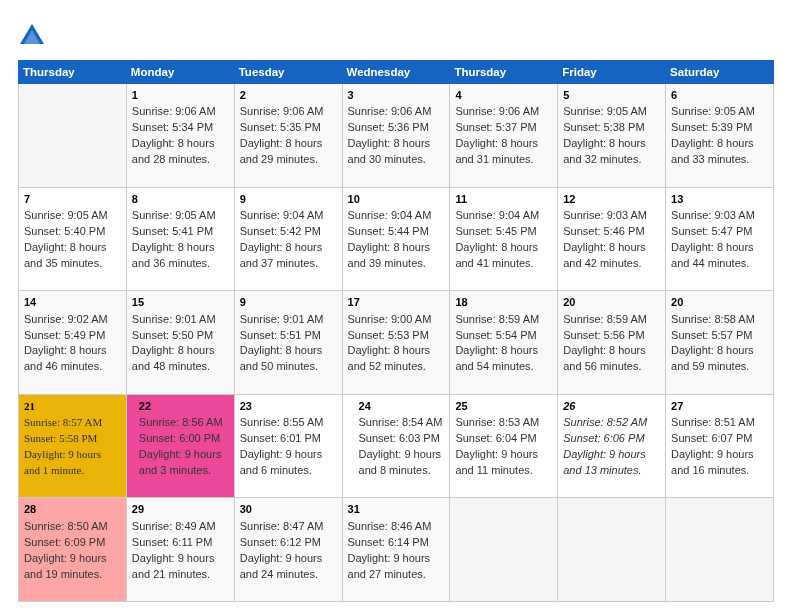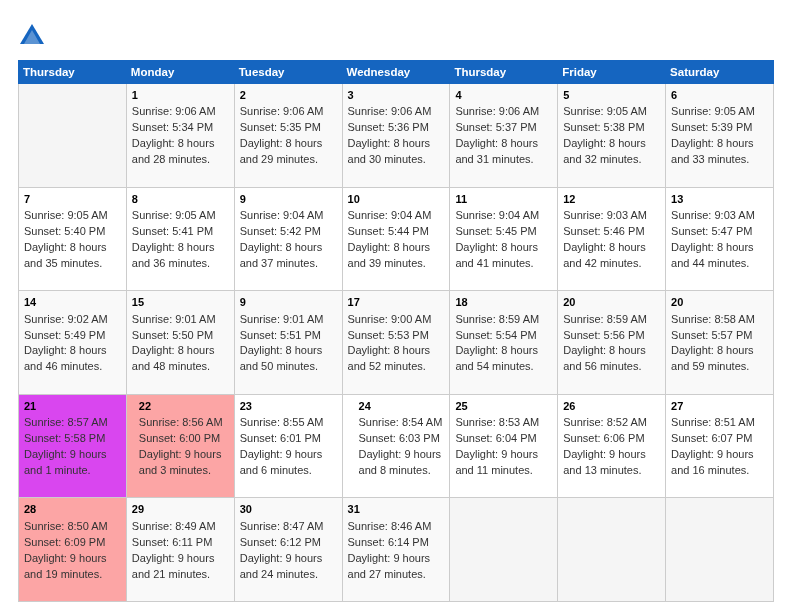--- a/index.html
+++ b/index.html
@@ -213,41 +213,41 @@
           <td style="background: rgb(249, 249, 249);">
             <span class="day-num">20</span>
             <div class="day-info">Sunrise: 8:59 AM<br>Sunset: 5:56 PM<br>Daylight: 8 hours<br>and 56 minutes.</div>
           </td>
           <td style="background: rgb(249, 249, 249);">
             <span class="day-num">20</span>
             <div class="day-info">Sunrise: 8:58 AM<br>Sunset: 5:57 PM<br>Daylight: 8 hours<br>and 59 minutes.</div>
           </td>
         </tr>
         <tr>
-          <td style="background: #d946ef;">
+          <td style="background: #eab308; font-family: Liberation Serif, serif;">
             <span class="day-num">21</span>
             <div class="day-info">Sunrise: 8:57 AM<br>Sunset: 5:58 PM<br>Daylight: 9 hours<br>and 1 minute.</div>
           </td>
-          <td style="background: #fca5a5; padding-left: 12px;">
+          <td style="background: #ec4899; padding-left: 12px;">
             <span class="day-num">22</span>
             <div class="day-info">Sunrise: 8:56 AM<br>Sunset: 6:00 PM<br>Daylight: 9 hours<br>and 3 minutes.</div>
           </td>
           <td style="background: rgb(255, 255, 255);">
             <span class="day-num">23</span>
             <div class="day-info">Sunrise: 8:55 AM<br>Sunset: 6:01 PM<br>Daylight: 9 hours<br>and 6 minutes.</div>
           </td>
           <td style="background: rgb(255, 255, 255); padding-left: 16px;">
             <span class="day-num">24</span>
             <div class="day-info">Sunrise: 8:54 AM<br>Sunset: 6:03 PM<br>Daylight: 9 hours<br>and 8 minutes.</div>
           </td>
           <td style="background: rgb(255, 255, 255);">
             <span class="day-num">25</span>
             <div class="day-info">Sunrise: 8:53 AM<br>Sunset: 6:04 PM<br>Daylight: 9 hours<br>and 11 minutes.</div>
           </td>
-          <td style="background: rgb(255, 255, 255);">
+          <td style="background: rgb(255, 255, 255); font-style: italic;">
             <span class="day-num">26</span>
             <div class="day-info">Sunrise: 8:52 AM<br>Sunset: 6:06 PM<br>Daylight: 9 hours<br>and 13 minutes.</div>
           </td>
           <td style="background: rgb(255, 255, 255);">
             <span class="day-num">27</span>
             <div class="day-info">Sunrise: 8:51 AM<br>Sunset: 6:07 PM<br>Daylight: 9 hours<br>and 16 minutes.</div>
           </td>
         </tr>
         <tr>
           <td style="background: #fca5a5;">

